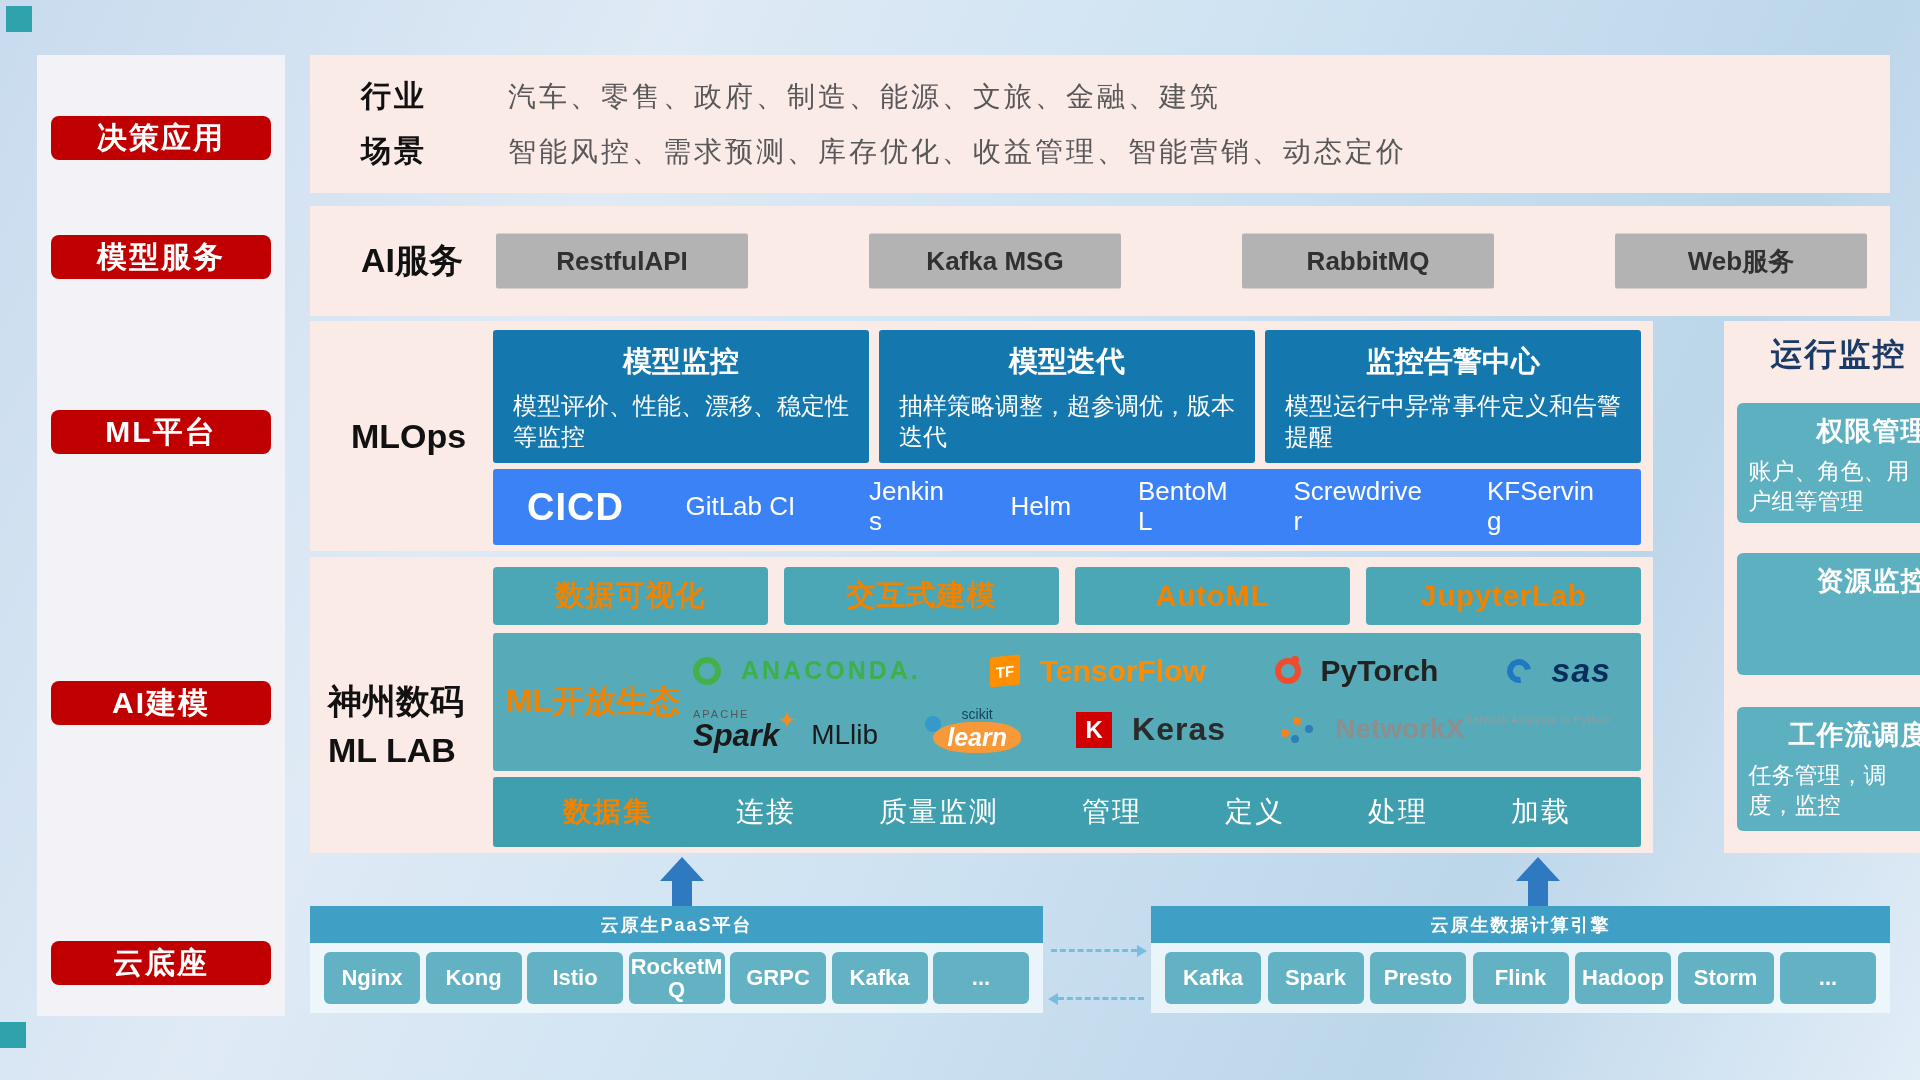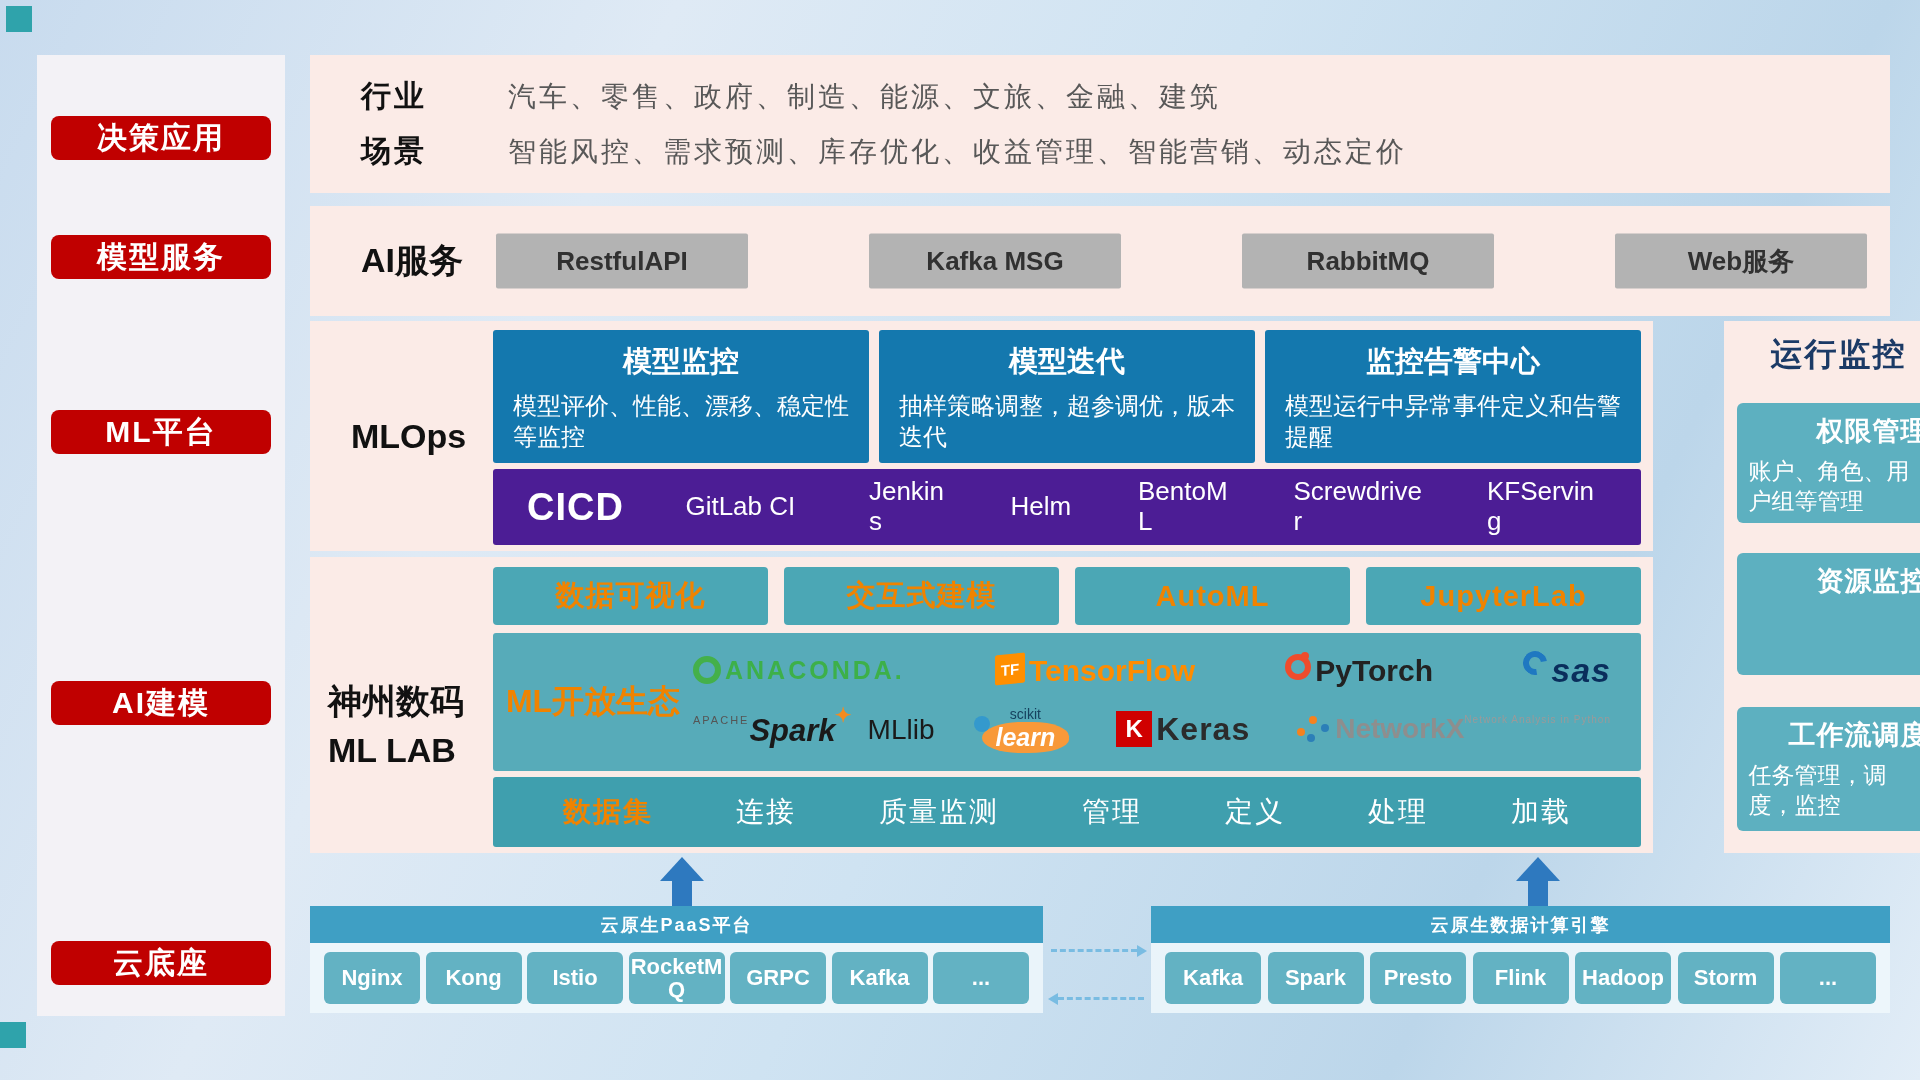--- a/index.html
+++ b/index.html
@@ -33,61 +33,61 @@
   .gbtn { width:252px; height:55px; background:#b3b3b3; color:#313131; font-size:26px; font-weight:bold;
     display:flex; align-items:center; justify-content:center; border-radius:2px; }
 
   .row3 { left:310px; top:321px; width:1343px; height:230px; }
   .mlops-label { left:41px; top:50%; transform:translateY(-50%); }
   .mlops-boxes { position:absolute; left:183px; top:9px; width:1148px; height:133px;
     display:flex; gap:10px; }
   .blue-box { flex:1; background:#1478ae; border-radius:3px; color:#fff; padding:12px 20px 0 20px; }
   .blue-box-title { text-align:center; font-size:29px; font-weight:bold; margin-bottom:8px; }
   .blue-box-desc { font-size:24px; line-height:1.3; }
-  .cicd-bar { position:absolute; left:183px; top:148px; width:1148px; height:76px; background:#4c1d95;
+  .cicd-bar { position:absolute; left:183px; top:148px; width:1148px; height:76px; background:#3b82f6;
     border-radius:3px; color:#fff; display:flex; align-items:center; padding:0 44px 0 34px;
     justify-content:space-between; }
   .cicd-label { font-size:38px; font-weight:bold; letter-spacing:1px; }
   .cicd-item { font-size:26px; font-weight:500; word-break:break-all; line-height:1.15; }
   .ci-0 { width:122px; } .ci-1 { width:80px; } .ci-2 { width:66px; } .ci-3 { width:94px; }
   .ci-4 { width:132px; } .ci-5 { width:110px; }
 
   .row4 { left:310px; top:557px; width:1343px; height:296px; }
   .mllab-label { position:absolute; left:18px; top:120px; width:160px; font-size:34px; font-weight:bold;
     color:#111; line-height:1.45; }
   .tool-row { position:absolute; left:183px; top:10px; width:1148px; height:58px; display:flex; gap:16px; }
   .tool-btn { flex:1; background:#4ba7b5; border-radius:4px; color:#f08300; font-size:29px; font-weight:bold;
     display:flex; align-items:center; justify-content:center; letter-spacing:1px; }
   .eco { position:absolute; left:183px; top:76px; width:1148px; height:138px; background:#57abb9;
     border-radius:3px; display:flex; }
   .eco-label { width:200px; display:flex; align-items:center; justify-content:center;
     color:#f08300; font-size:32px; font-weight:bold; }
   .eco-logos { flex:1; display:flex; flex-direction:column; justify-content:space-around; padding:10px 30px 10px 0; }
   .eco-row { display:flex; align-items:center; justify-content:space-between; }
-  .logo { display:inline-flex; gap:4px; }
+  .logo { display:inline-flex; align-items:center; gap:20px; }
 
   .ana-ring { width:28px; height:28px; border:6px solid #44b04a; border-radius:50%; display:inline-block; }
   .ana-text { color:#3db049; font-size:25px; font-weight:bold; letter-spacing:3px; }
 
   .tf-mark { width:30px; height:30px; background:#ff8f00; color:#fff; font-size:15px; font-weight:bold;
     display:inline-flex; align-items:center; justify-content:center; transform:skewY(-6deg); border-radius:2px; }
   .tf-text { color:#ff8c00; font-size:30px; font-weight:bold; }
 
   .pt-mark { position:relative; width:26px; height:26px; border:6px solid #ee4c2c; border-radius:50%;
     display:inline-block; }
   .pt-mark::after { content:""; position:absolute; right:-4px; top:-8px; width:8px; height:8px;
     background:#ee4c2c; border-radius:50%; }
   .pt-text { color:#222; font-size:30px; font-weight:bold; }
 
   .sas-text { color:#0a2e5c; font-size:34px; font-weight:bold; font-style:italic; letter-spacing:1px; }
   .sas-swirl { width:24px; height:24px; border:6px solid #1f78c1; border-radius:50%;
     border-right-color:transparent; display:inline-block; transform:rotate(35deg); }
 
   .spark-group { display:inline-flex; align-items:flex-end; gap:14px; }
-  .spark-stack { display:inline-flex; flex-direction:row; line-height:1;justify-content:center; }
+  .spark-stack { display:inline-flex; flex-direction:column; line-height:1;justify-content:center; }
   .spark-apache { font-size:11px; color:#555; letter-spacing:2px; }
   .spark-text { position:relative; color:#1a1a1a; font-size:31px; font-weight:bold; font-style:italic; }
   .spark-star { position:absolute; right:-16px; top:-10px; color:#f68b1f; font-size:20px; font-style:normal; }
   .mllib-text { color:#1a1a1a; font-size:28px; margin-left:18px; }
 
   .sk-stack { display:inline-flex; flex-direction:column; align-items:center; line-height:1; }
   .sk-top { font-size:14px; color:#16425f; margin-bottom:1px; }
   .sk-blob { position:relative; background:#f89939; color:#fff; font-size:25px; font-style:italic; font-weight:bold;
     padding:3px 14px; border-radius:50% 46% 52% 48% / 58% 52% 48% 55%; }
   .sk-blob::before { content:""; position:absolute; left:-8px; top:-6px; width:16px; height:16px;

